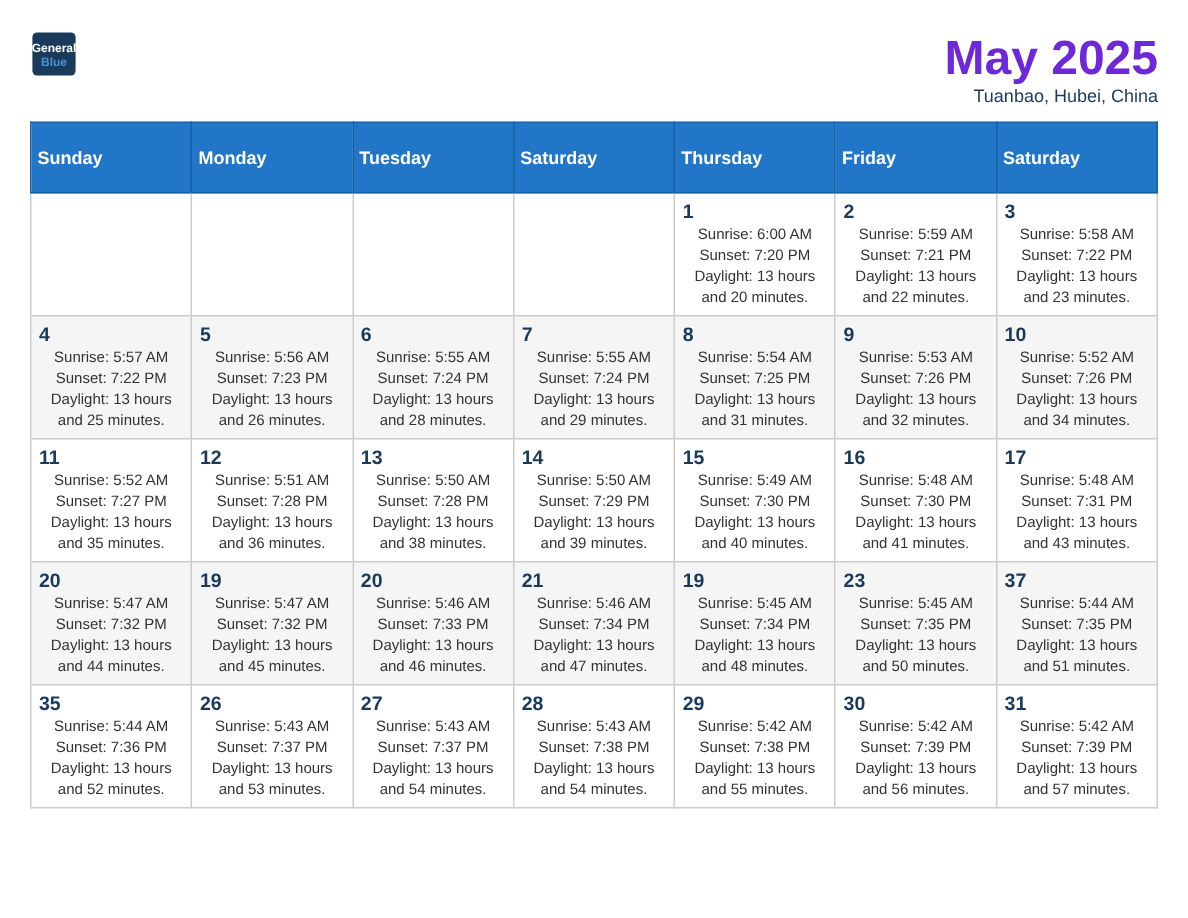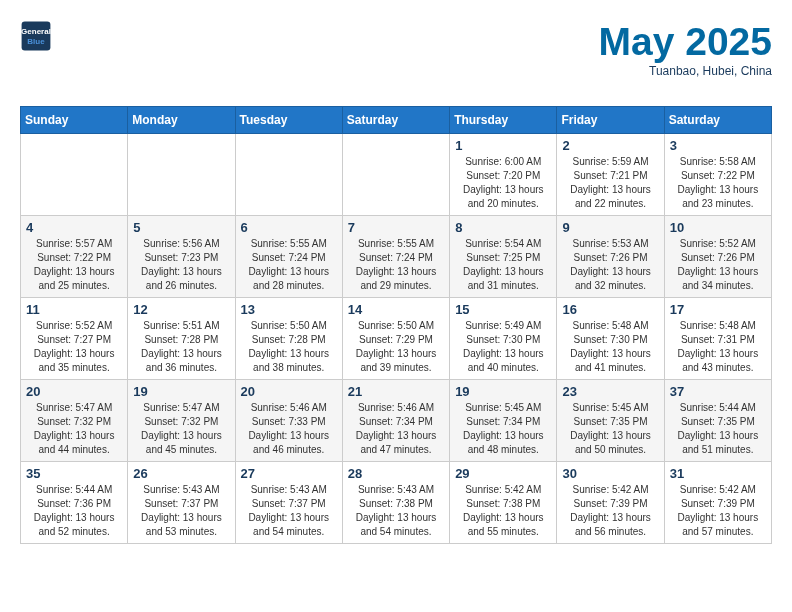--- a/index.html
+++ b/index.html
@@ -7,52 +7,52 @@
       font-family: Arial, sans-serif;
       background: #fff;
       width: 792px;
       min-height: 612px;
       padding: 20px;
     }
     .header {
       display: flex;
       justify-content: space-between;
       align-items: flex-start;
-      margin-bottom: 28px;
+      margin-bottom: 10px;
     }
     .logo {
       display: flex;
       align-items: center;
       gap: 4px;
     }
     .logo-icon {
       width: 32px;
       height: 32px;
     }
     .title-block {
       text-align: right;
     }
     .month-title {
-      font-size: 39px;
+      font-size: 32px;
       font-weight: bold;
-      color: #0369a1;
+      color: #6d28d9;
     }
     .location {
       font-size: 12px;
       color: #1a3a5c;
     }
     table {
       width: 100%;
       border-collapse: collapse;
       font-size: 11px;
     }
     thead tr th {
       background-color: #2176c7;
       color: #fff;
-      padding: 6px 4px;
+      padding: 16px 4px;
       text-align: left;
       font-size: 12px;
       font-weight: bold;
       border: 1px solid #1a5fa0;
     }
     tbody tr td {
       border: 1px solid #ccc;
       padding: 4px 5px;
       vertical-align: top;
       width: 107px;

